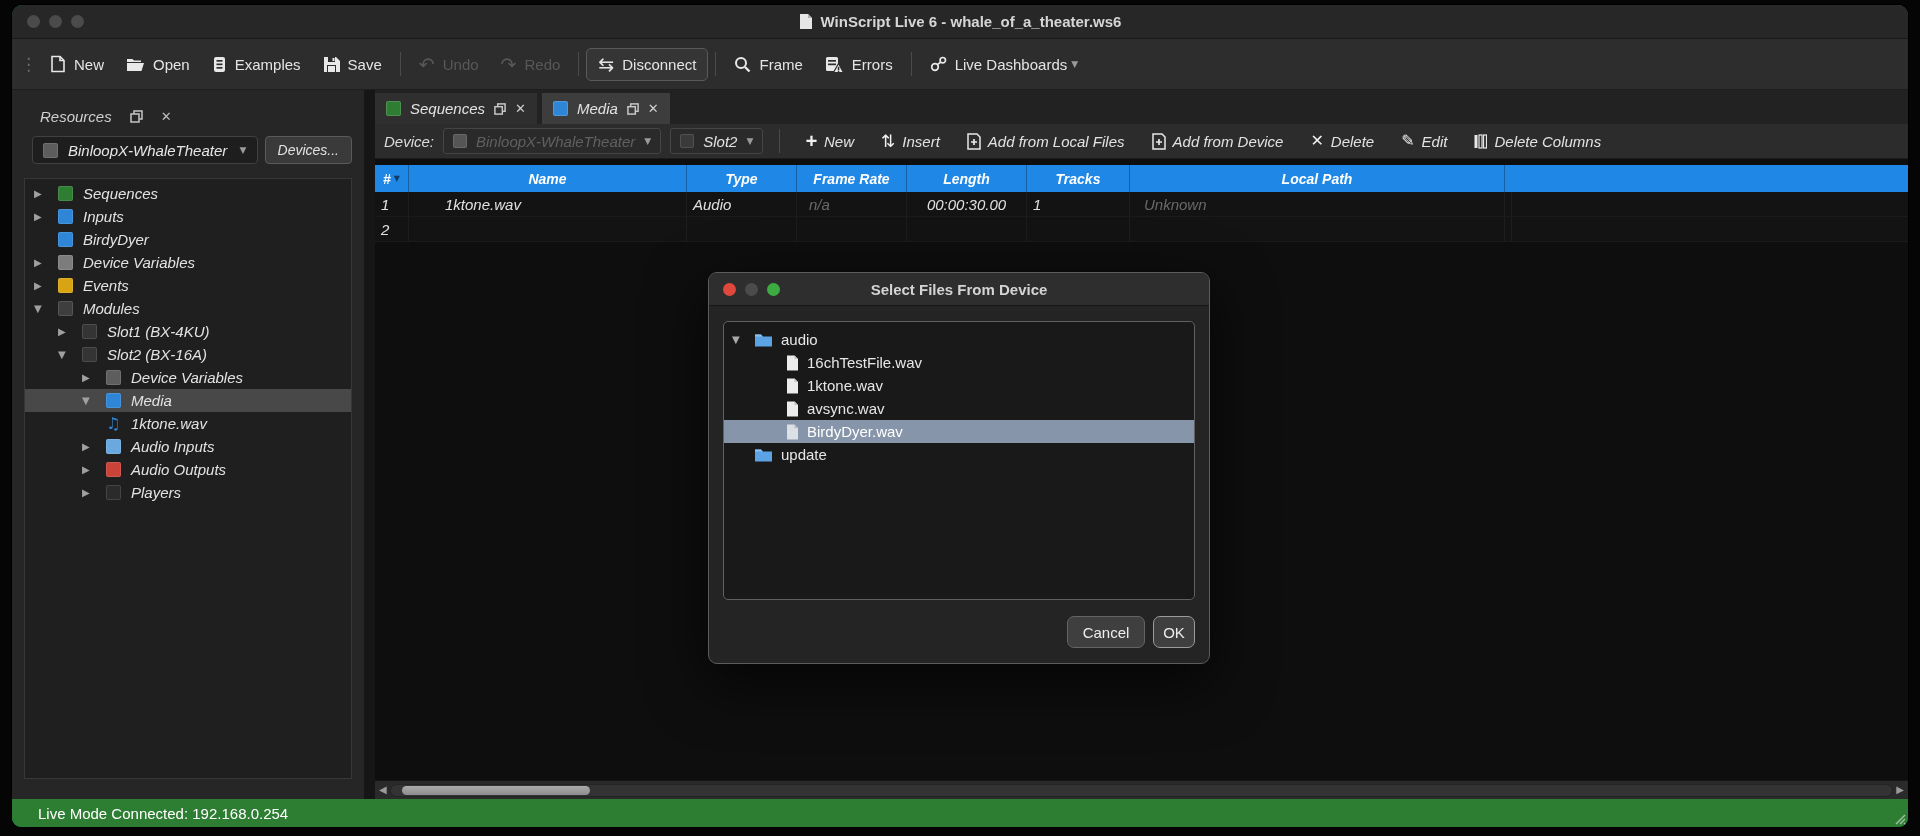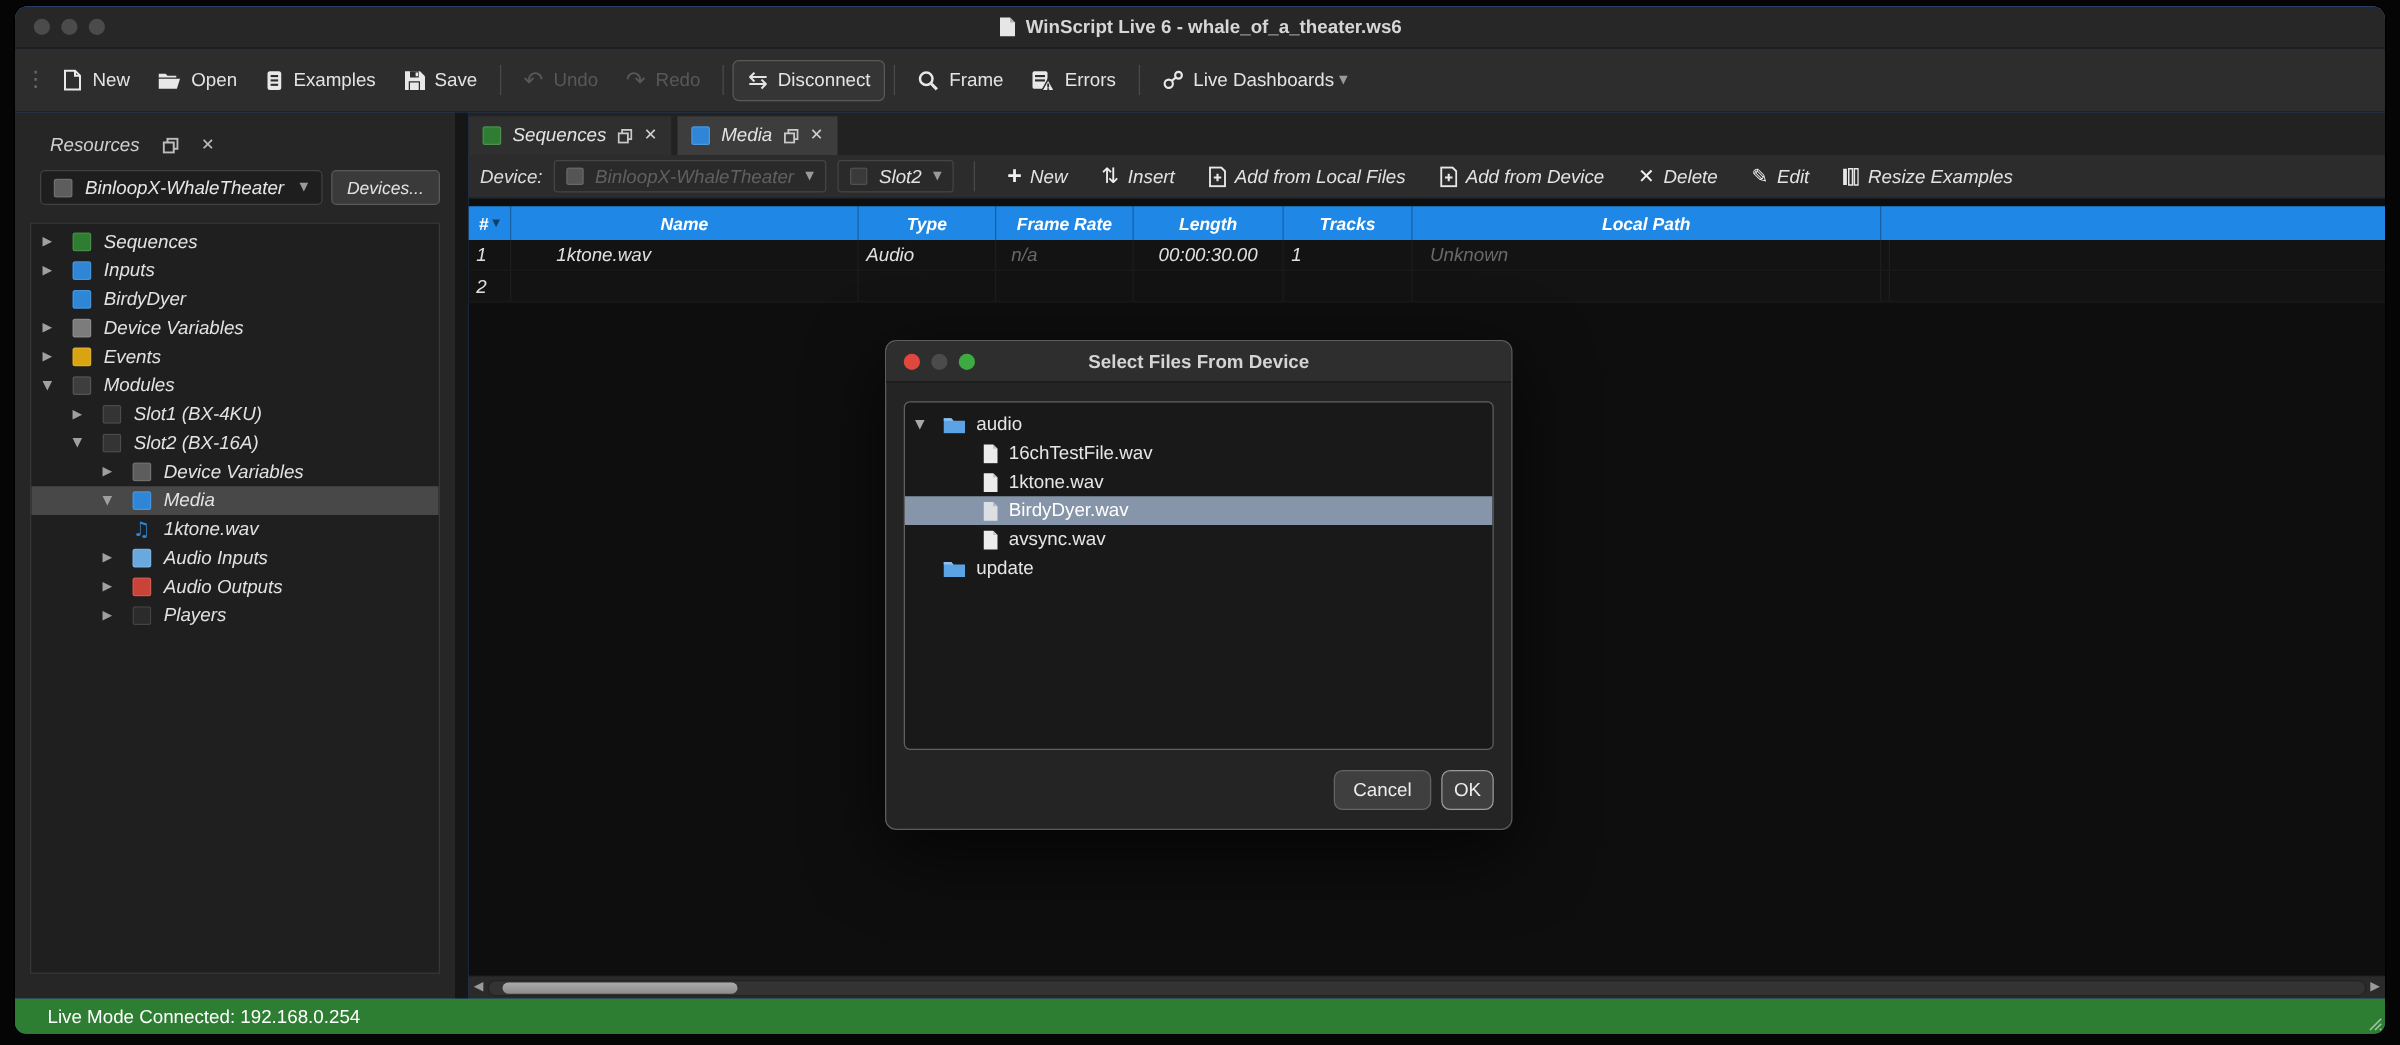--- a/index.html
+++ b/index.html
@@ -1,21 +1,21 @@
 <!DOCTYPE html>
 <html><head>
 <meta charset="utf-8">
 <style>
   * { margin:0; padding:0; box-sizing:border-box; }
   html,body { width:1920px; height:836px; background:#050505; overflow:hidden;
     font-family:"Liberation Sans","DejaVu Sans",sans-serif; }
   .uicon { font-family:"DejaVu Sans",sans-serif; }
 
   .window { position:absolute; left:12px; top:5px; width:1896px; height:822px;
-    background:#3b82f6; border-radius:10px 10px 9px 9px; overflow:hidden;
+    background:#0f766e; border-radius:10px 10px 9px 9px; overflow:hidden;
     display:flex; flex-direction:column; box-shadow:0 0 0 1px #000; }
 
   
   .titlebar { height:34px; flex:0 0 auto; background:#272727; border-bottom:1px solid #191919;
     display:flex; align-items:center; position:relative; }
   .lights { position:absolute; left:15px; display:flex; gap:9px; }
   .light { width:13px; height:13px; border-radius:50%; background:#4b4b4b; }
   .title-wrap { margin:0 auto; display:flex; align-items:center; gap:8px;
     color:#d6d6d6; font-weight:bold; font-size:15px; }
 
@@ -437,21 +437,21 @@
           <span>Edit</span>
         </div>
         <div class="mt-btn">
           <span>
             <svg width="13" height="15" viewBox="0 0 13 15">
                 <rect x="0.5" y="1" width="3" height="13" fill="#e8e8e8"></rect>
                 <rect x="5" y="1" width="3" height="13" fill="none" stroke="#e8e8e8" stroke-width="1.2"></rect>
                 <rect x="9.5" y="1" width="3" height="13" fill="none" stroke="#e8e8e8" stroke-width="1.2"></rect>
               </svg>
           </span>
-          <span>Resize Examples</span>
+          <span>Delete Columns</span>
         </div>
       </div>
 
       <div class="table-area">
         <div class="thead">
           <div class="th c0">
             <span>#</span>
             <span class="sort-caret uicon">▼</span>
           </div>
           <div class="th c1">
@@ -551,41 +551,41 @@
       <div class="drow">
         <span class="dspacer"></span>
         <span class="file-ic">
           <svg width="13" height="16" viewBox="0 0 13 16">
               <path d="M1 0.5h7.5L12 4v11.5H1z" fill="#ececec"></path>
               <path d="M8.5 0.5V4H12" fill="#c4c4c4"></path>
             </svg>
         </span>
         <span>1ktone.wav</span>
       </div>
+      <div class="drow">
+        <span class="dspacer"></span>
+        <span class="file-ic">
+          <svg width="13" height="16" viewBox="0 0 13 16">
+              <path d="M1 0.5h7.5L12 4v11.5H1z" fill="#ececec"></path>
+              <path d="M8.5 0.5V4H12" fill="#c4c4c4"></path>
+            </svg>
+        </span>
+        <span>avsync.wav</span>
+      </div>
       <div class="drow selected">
         <span class="dspacer"></span>
         <span class="file-ic">
           <svg width="13" height="16" viewBox="0 0 13 16">
               <path d="M1 0.5h7.5L12 4v11.5H1z" fill="#dcdfe4"></path>
               <path d="M8.5 0.5V4H12" fill="#b4b9c2"></path>
             </svg>
         </span>
         <span>BirdyDyer.wav</span>
       </div>
       <div class="drow">
-        <span class="dspacer"></span>
-        <span class="file-ic">
-          <svg width="13" height="16" viewBox="0 0 13 16">
-              <path d="M1 0.5h7.5L12 4v11.5H1z" fill="#ececec"></path>
-              <path d="M8.5 0.5V4H12" fill="#c4c4c4"></path>
-            </svg>
-        </span>
-        <span>avsync.wav</span>
-      </div>
-      <div class="drow">
         <span class="darrow"></span>
         <span class="folder-ic">
           <svg width="19" height="15" viewBox="0 0 19 15">
               <path d="M1 2.5h6l1.8 2H18v10H1z" fill="#5ca3e6"></path>
               <path d="M1 2.5h6l1.8 2H1z" fill="#8cc0f0"></path>
             </svg>
         </span>
         <span>update</span>
       </div>
     </div>

